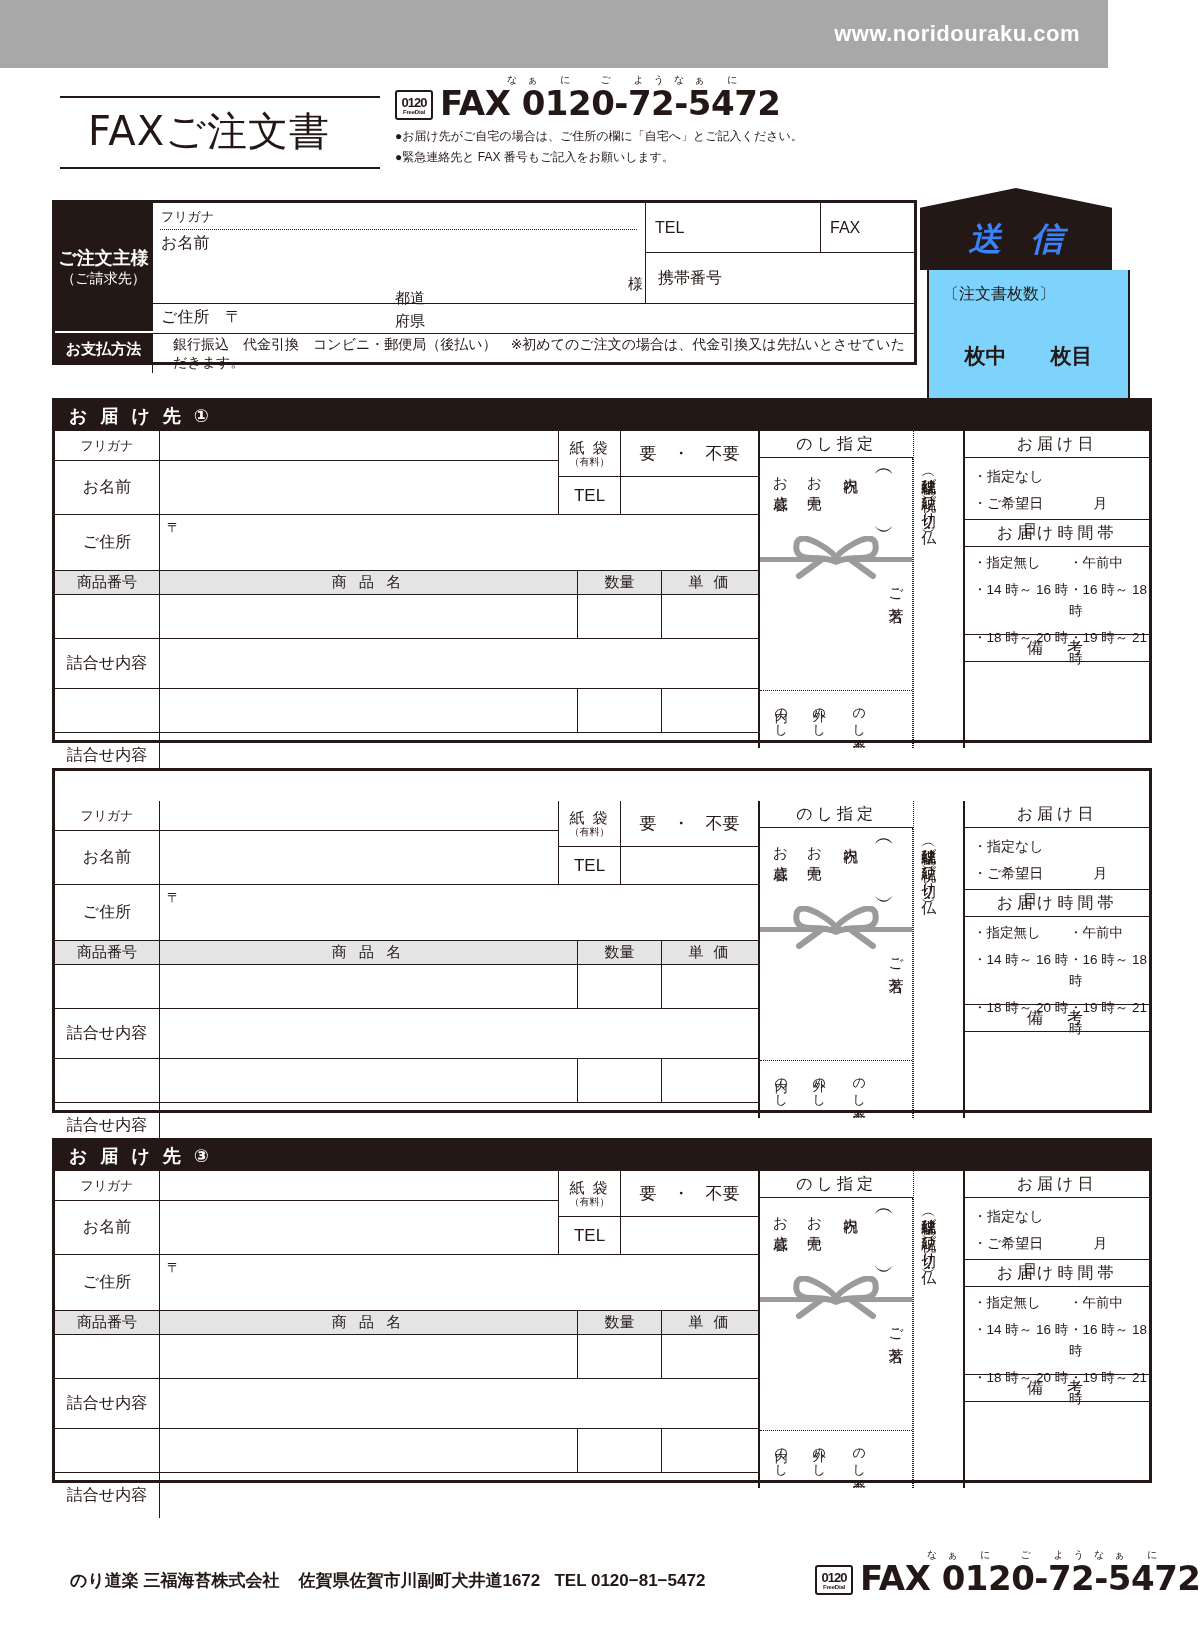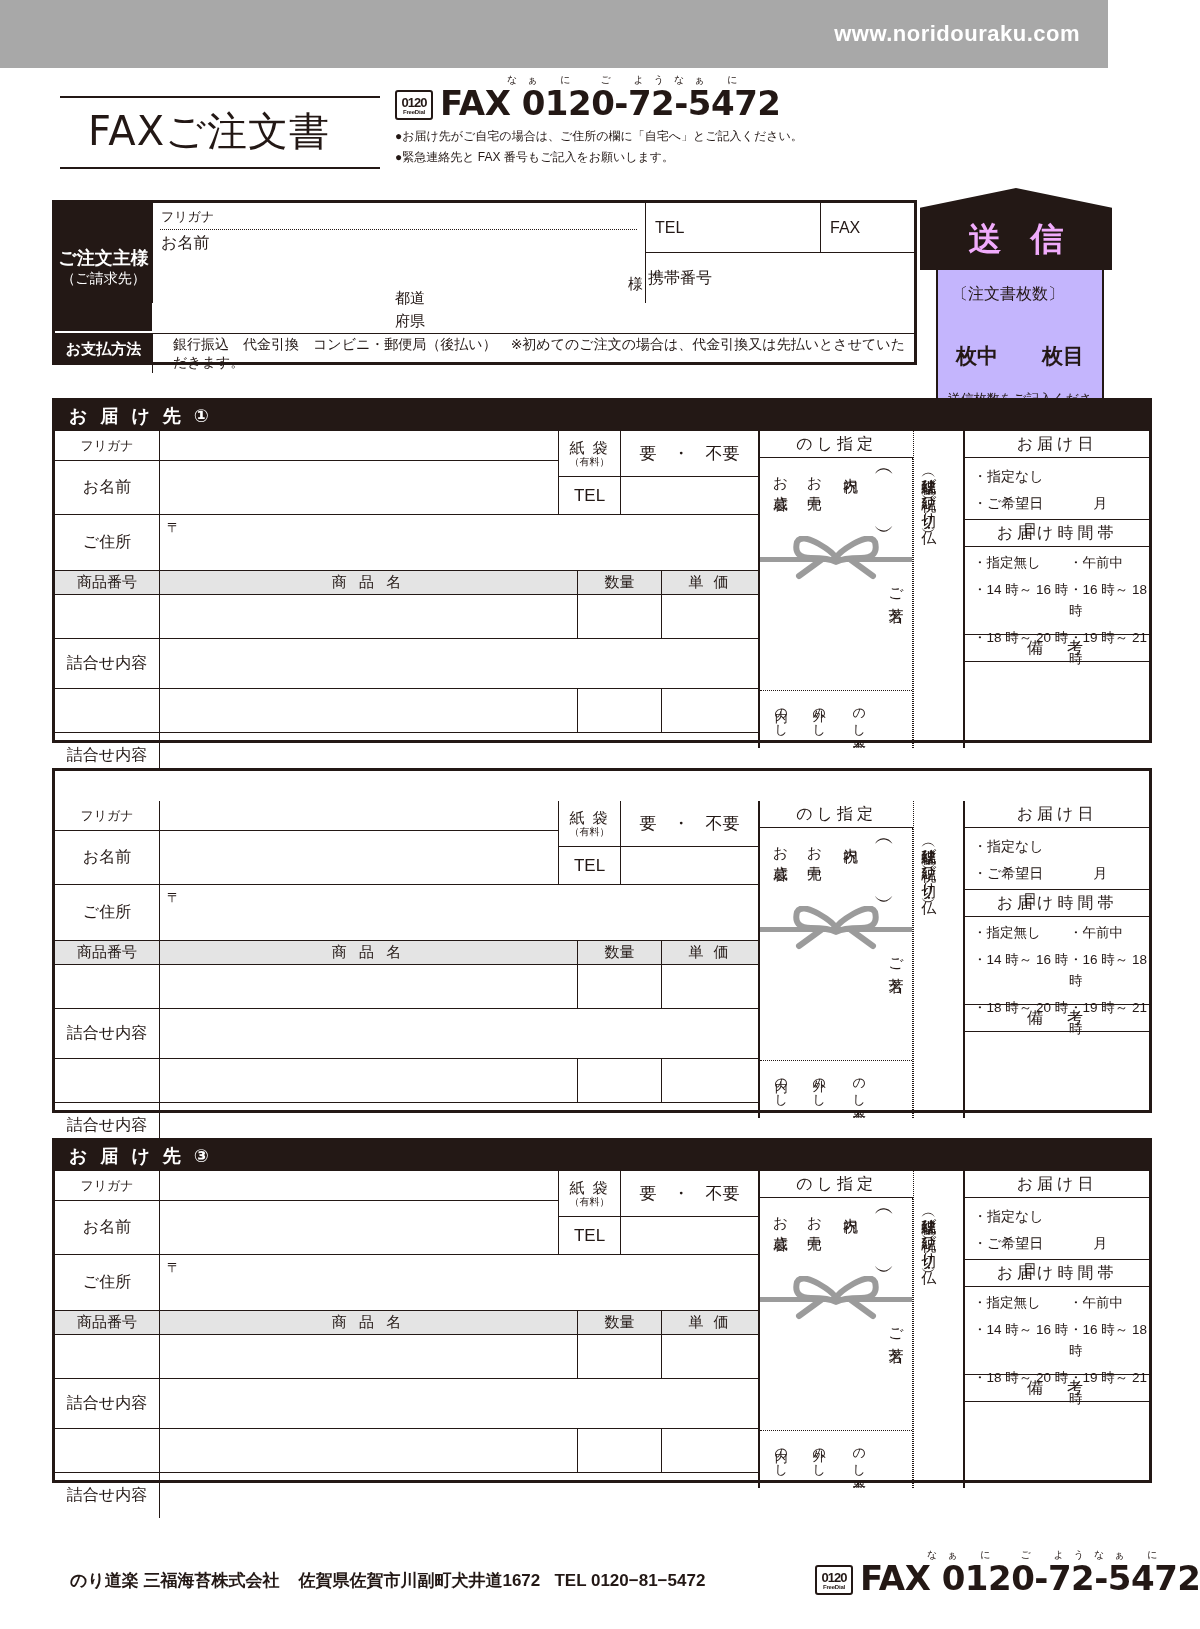--- a/index.html
+++ b/index.html
@@ -64,26 +64,27 @@
   .soushin .roof{
     position:absolute; left:0; top:0; width:192px; height:62px;
     background:#231815;
     clip-path:polygon(0 100%, 0 32%, 50% 0, 100% 32%, 100% 100%);
   }
   .soushin .cap{
     position:absolute; left:0; top:20px; width:192px; height:62px;
     background:#231815; display:flex; align-items:center; justify-content:center;
   }
   .soushin .cap span{
-    color:#f0abfc; font-size:33px; font-weight:bold; letter-spacing:10px;
+    color:#3b82f6; font-size:33px; font-weight:bold; letter-spacing:10px;
     padding-left:10px;
+    font-style:italic;
   }
   .soushin .body{
-    position:absolute; left:16px; top:82px; width:168px; height:168px;
-    border:2px solid #231815; border-top:none; background:#c4b5fd;
+    position:absolute; left:7px; top:82px; width:203px; height:168px;
+    border:2px solid #231815; border-top:none; background:#7dd3fc;
   }
   .soushin .lbl{ position:absolute; left:14px; top:14px; font-size:16px; }
   .soushin .mai{
     position:absolute; left:0; top:72px; width:100%;
     display:flex; justify-content:center; gap:44px;
     font-size:21px; font-weight:bold;
   }
   .soushin .foot{
     position:absolute; left:0; bottom:10px; width:100%;
     text-align:center; font-size:13px;
@@ -229,24 +230,27 @@
   <div class="cell" style="left:548px;top:72px;width:40px;height:24px;font-size:15px;text-align:right;">様</div>
 
   <div class="cell bl bb hl" style="left:590px;top:0;width:175px;height:50px;padding-left:9px;">
     <span class="lab">TEL</span>
   </div>
 
   <div class="cell bl bb hl" style="left:765px;top:0;width:97px;height:50px;padding-left:9px;">
     <span class="lab">FAX</span>
   </div>
 
-  <div class="cell bl hl" style="left:590px;top:50px;width:272px;height:50px;padding-left:2px;">
+  <div class="cell bl hl" style="left:590px;top:50px;width:272px;height:50px;padding-left:12px;">
     <span class="lab">携帯番号</span>
   </div>
 
+  <div class="cell bl bt hl" style="left:97px;top:100px;width:765px;height:28px;padding-left:8px;">
+    <span class="lab">ご住所　〒</span>
+  </div>
   <div class="cell bl" style="left:97px;top:128px;width:765px;height:0px;"></div>
   <div class="cell" style="left:340px;top:84px;width:70px;font-size:15px;line-height:1.5;">
     <div>都道</div>
     <div>府県</div>
   </div>
 
   <div class="cell bt bl hl" style="left:97px;top:130px;width:765px;height:40px;padding-left:20px;">
     <span style="font-size:14px">銀行振込　代金引換　コンビニ・郵便局（後払い）　※初めてのご注文の場合は、代金引換又は先払いとさせていただきます。</span>
   </div>
 </div>

